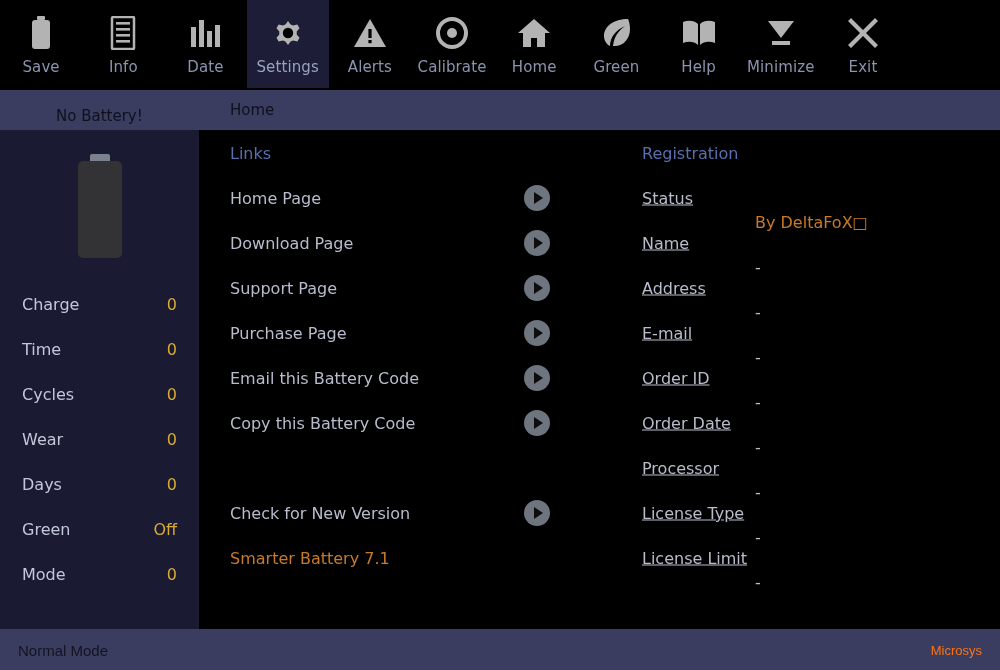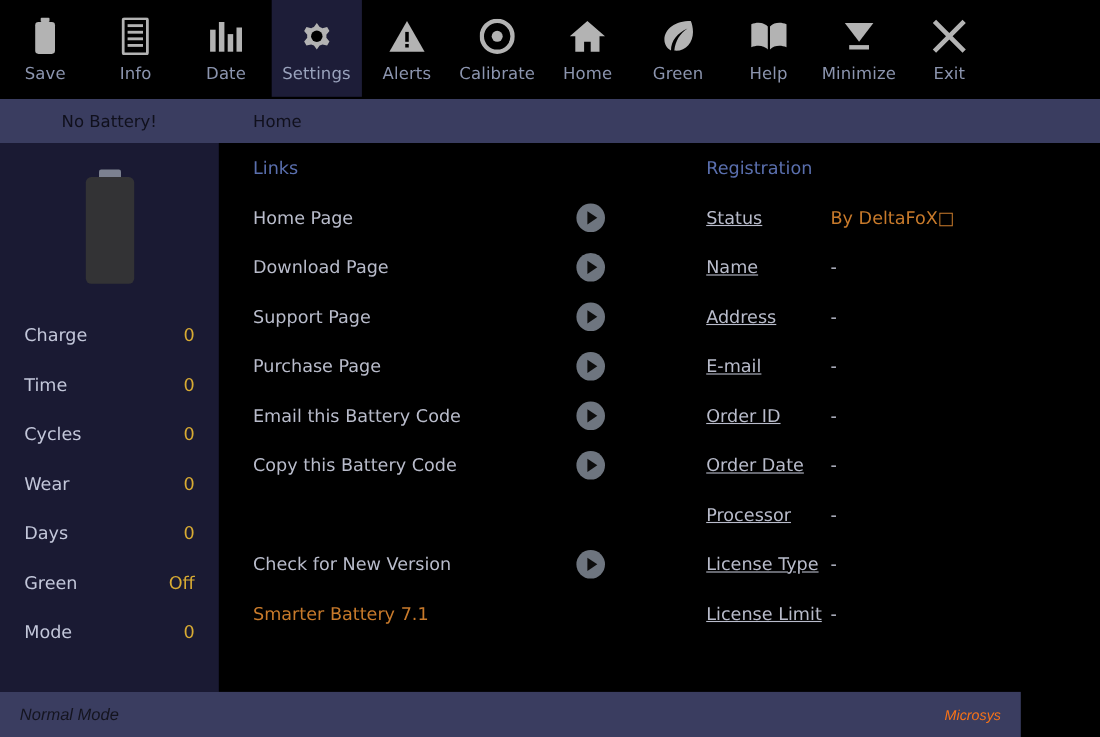--- a/index.html
+++ b/index.html
@@ -52,21 +52,21 @@
     position: absolute; left: 0; top: 90px;
     width: 1000px; height: 40px;
     background: #3a3d60;
   }
   .subbar .cell {
     position: absolute; top: 0; height: 40px;
     display: flex; align-items: center;
     font-size: 15px;
     color: #10101c;
   }
-  .subbar .cell-battery { left: 56px; }
+  .subbar .cell-battery { left: 56px; margin-top: 6px; }
   .subbar .cell-home { left: 230px; }
 
   
   .sidebar {
     position: absolute; left: 0; top: 130px;
     width: 199px; height: 499px;
     background: #1a1a33;
   }
   .battery-wrap {
     position: absolute; left: 0; top: 10px;
@@ -124,21 +124,21 @@
     position: absolute; top: 50%;
     transform: translateY(-50%);
     font-size: 16px;
     white-space: nowrap;
   }
   .col-links .label { left: 31px; color: #b9bccb; }
   .col-links .heading { left: 31px; color: #5a6fae; }
   .col-links .version { left: 31px; color: #c87a2b; }
   .col-reg .label { left: 23px; color: #b9bccb; text-decoration: underline; }
   .col-reg .heading { left: 23px; color: #5a6fae; }
-  .col-reg .value { left: 136px; color: #b9bccb; }
+  .col-reg .value { left: 136px; color: #b9bccb; margin-top: 24px; }
   .col-reg .value.accent { color: #c87a2b; }
 
   .playbtn {
     position: absolute;
     left: 325px; top: 50%;
     transform: translateY(-50%);
     width: 26px; height: 26px;
     border-radius: 50%;
     background: #6e757f;
     display: flex; align-items: center; justify-content: center;
@@ -149,23 +149,22 @@
     margin-left: 3px;
     border-left: 9px solid #0d0d0d;
     border-top: 6px solid transparent;
     border-bottom: 6px solid transparent;
   }
   .row.spacer { height: 45px; }
 
   
   .statusbar {
     position: absolute; left: 0; top: 629px;
-    width: 928px; height: 41px;
+    width: 1000px; height: 41px;
     background: #3a3d60;
-    font-style: italic;
   }
   .statusbar .sb-left {
     position: absolute; left: 18px; top: 50%;
     transform: translateY(-50%);
     font-size: 15px; color: #14141f;
     font-family: "Liberation Sans", sans-serif;
   }
   .statusbar .sb-right {
     position: absolute; right: 18px; top: 50%;
     transform: translateY(-50%);

